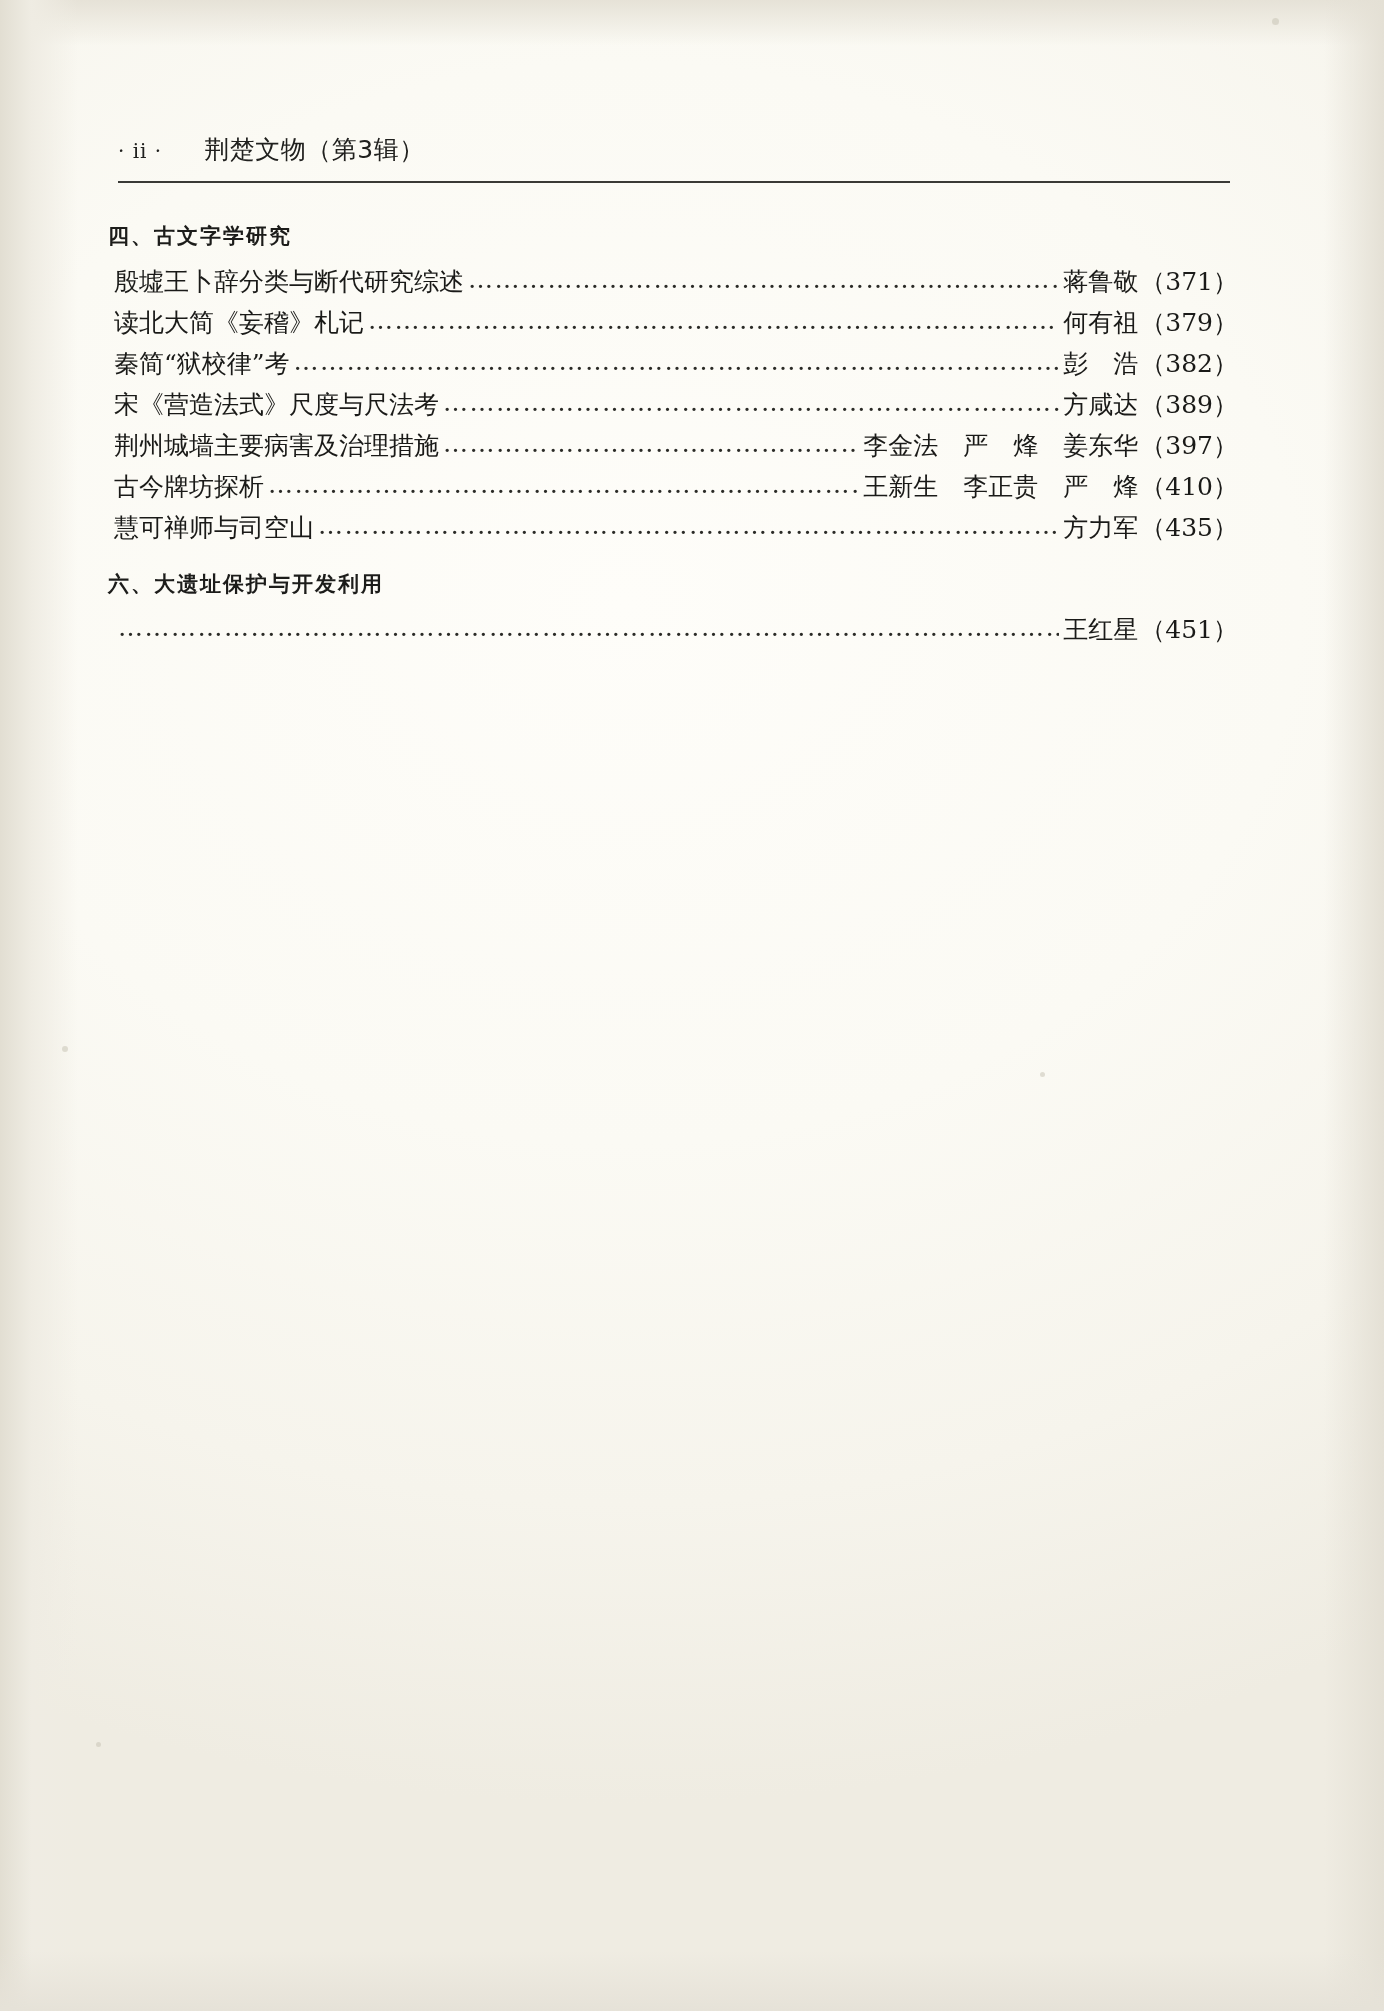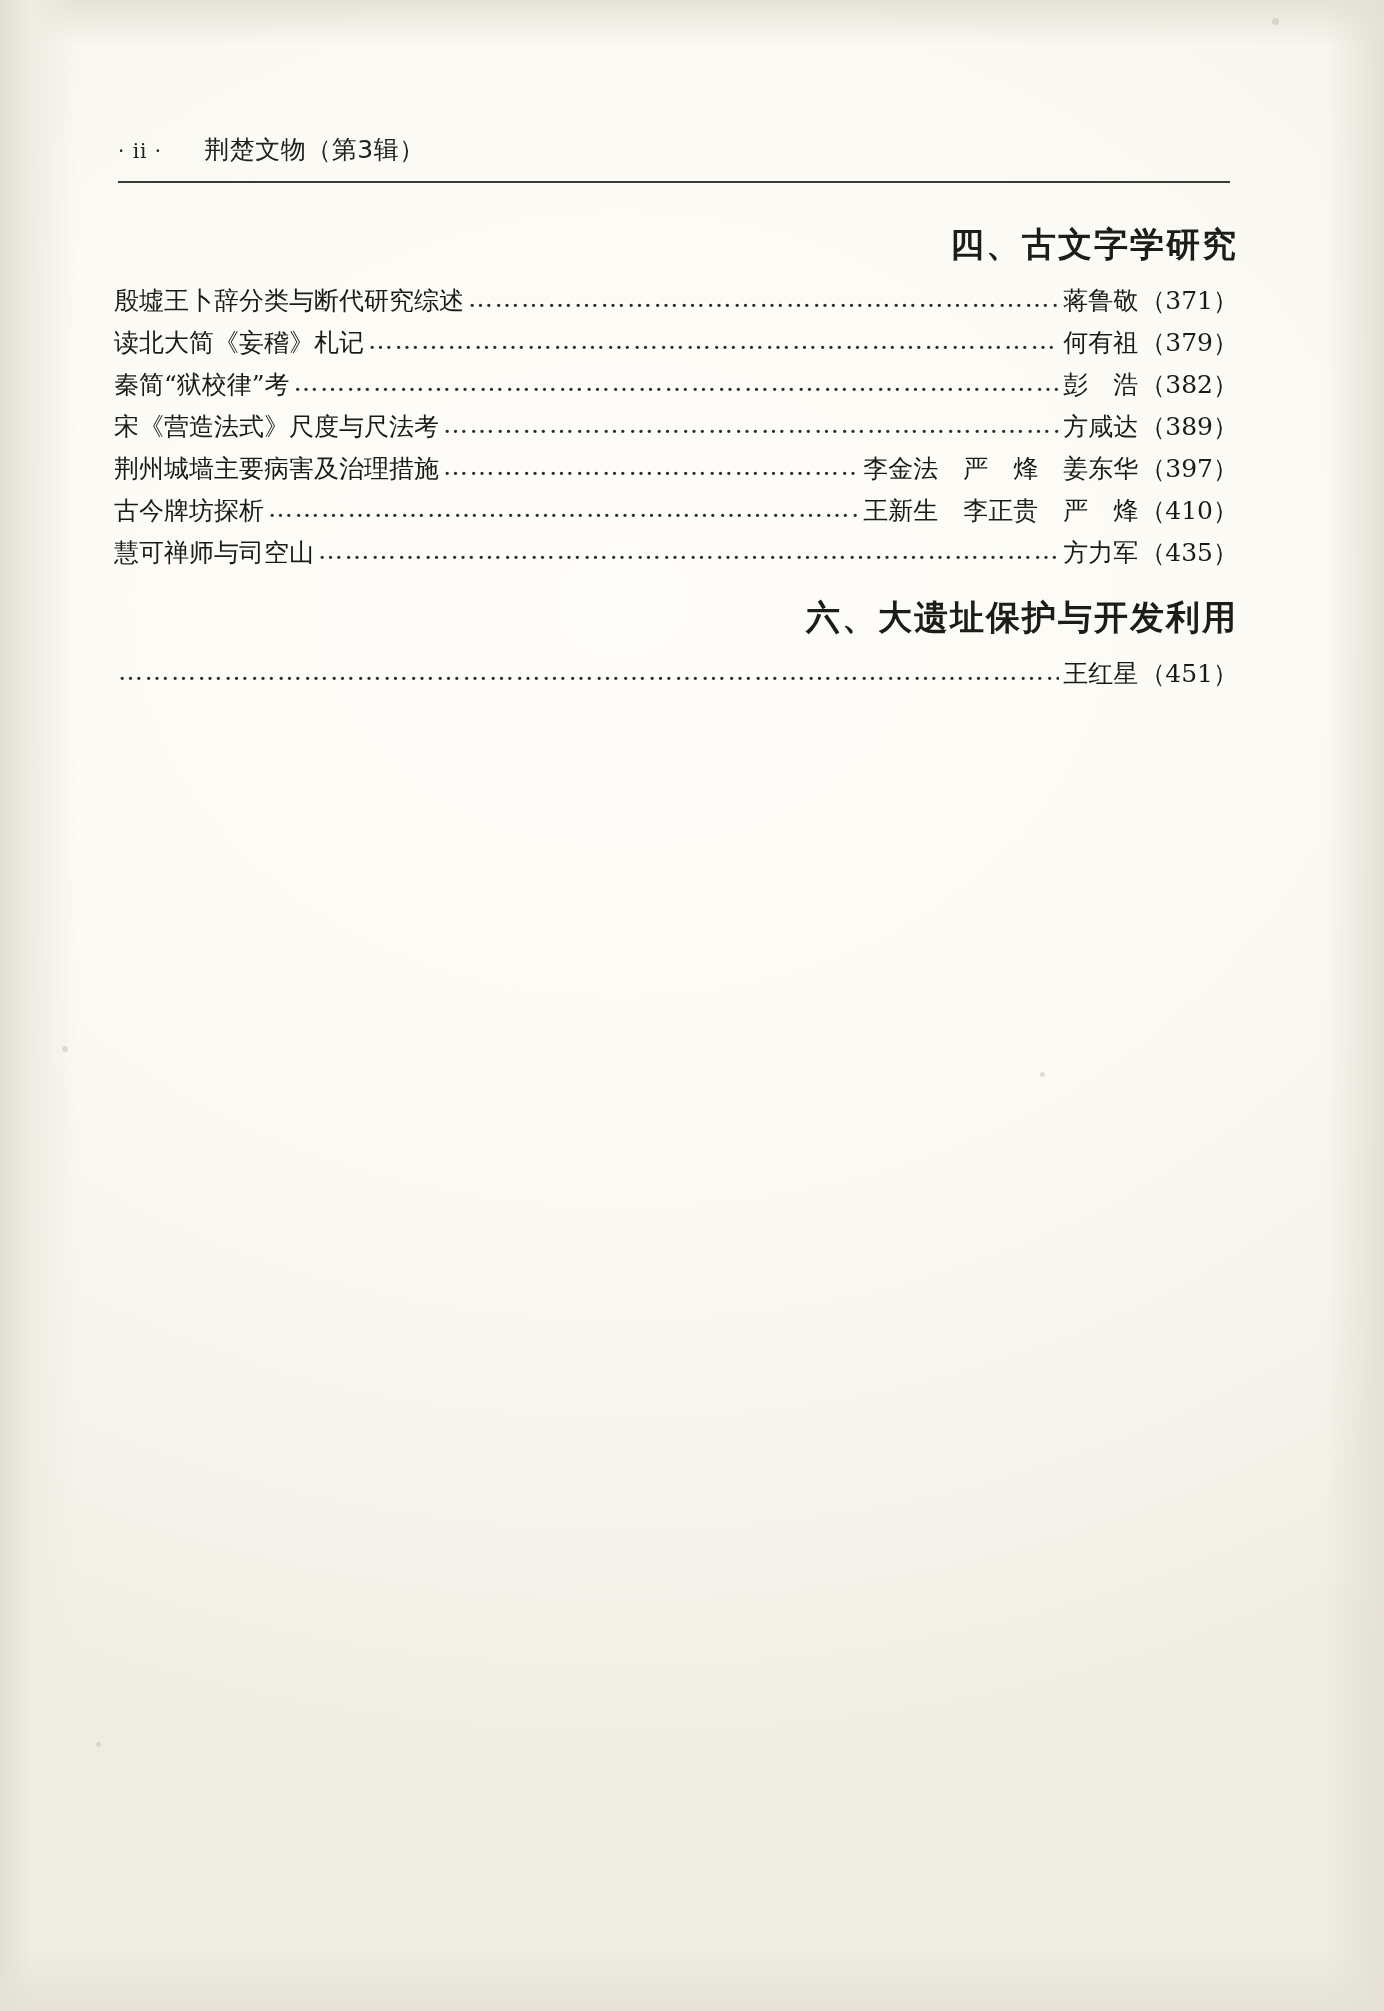--- a/index.html
+++ b/index.html
@@ -90,24 +90,24 @@
 
   
   .toc {
     position: absolute;
     left: 108px;
     top: 218px;
     width: 1130px;
   }
 
   .section-title {
-    text-align: right;
+    text-align: left;
     font-family: "DejaVu Sans", "Liberation Sans", sans-serif;
     font-weight: bold;
-    font-size: 34px;
+    font-size: 21px;
     letter-spacing: 2px;
     color: #1c1c1a;
     margin: 26px 0 16px 0;
   }
   .section-title.first { margin-top: 4px; }
 
   .entry {
     display: flex;
     align-items: baseline;
     font-size: 25px;
@@ -126,21 +126,21 @@
     overflow: hidden;
     white-space: nowrap;
     margin: 0 4px;
     font-size: 25px;
     color: #2a2a26;
     letter-spacing: 1.5px;
     transform: translateY(-2px);
   }
   .authors {
     white-space: nowrap;
-    font-family: Liberation Sans, sans-serif;
+    font-family: Liberation Serif, serif;
     text-align: right;
   }
   .page-no {
     white-space: nowrap;
     font-family: "DejaVu Serif", "Liberation Serif", serif;
     margin-left: 2px;
   }
 
   
   .speck {

